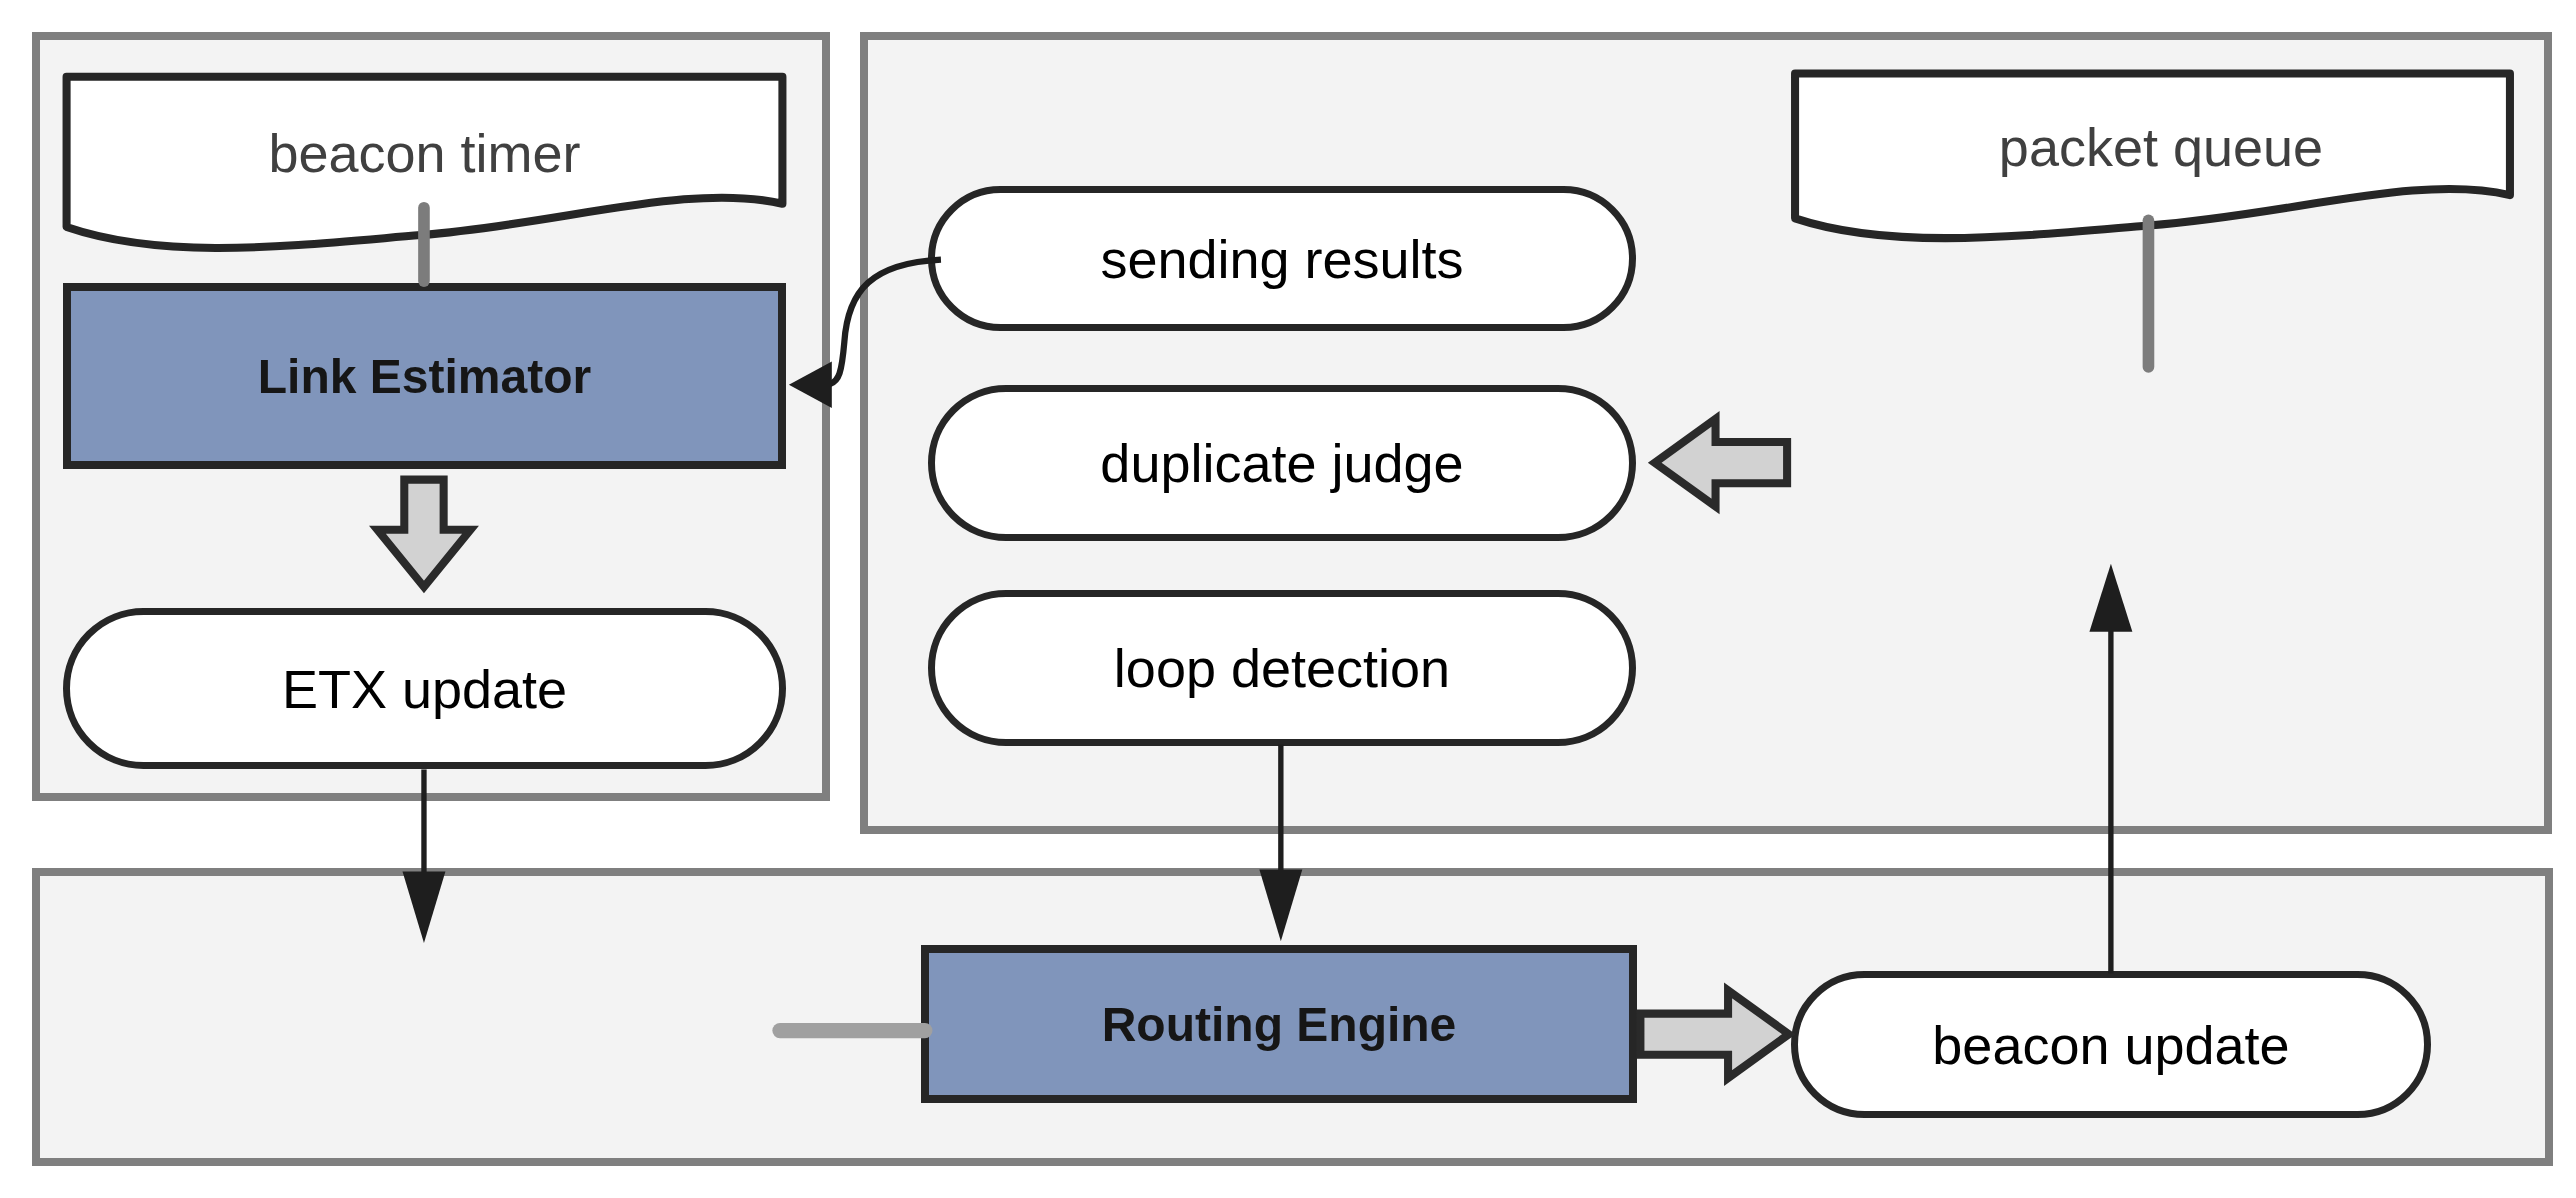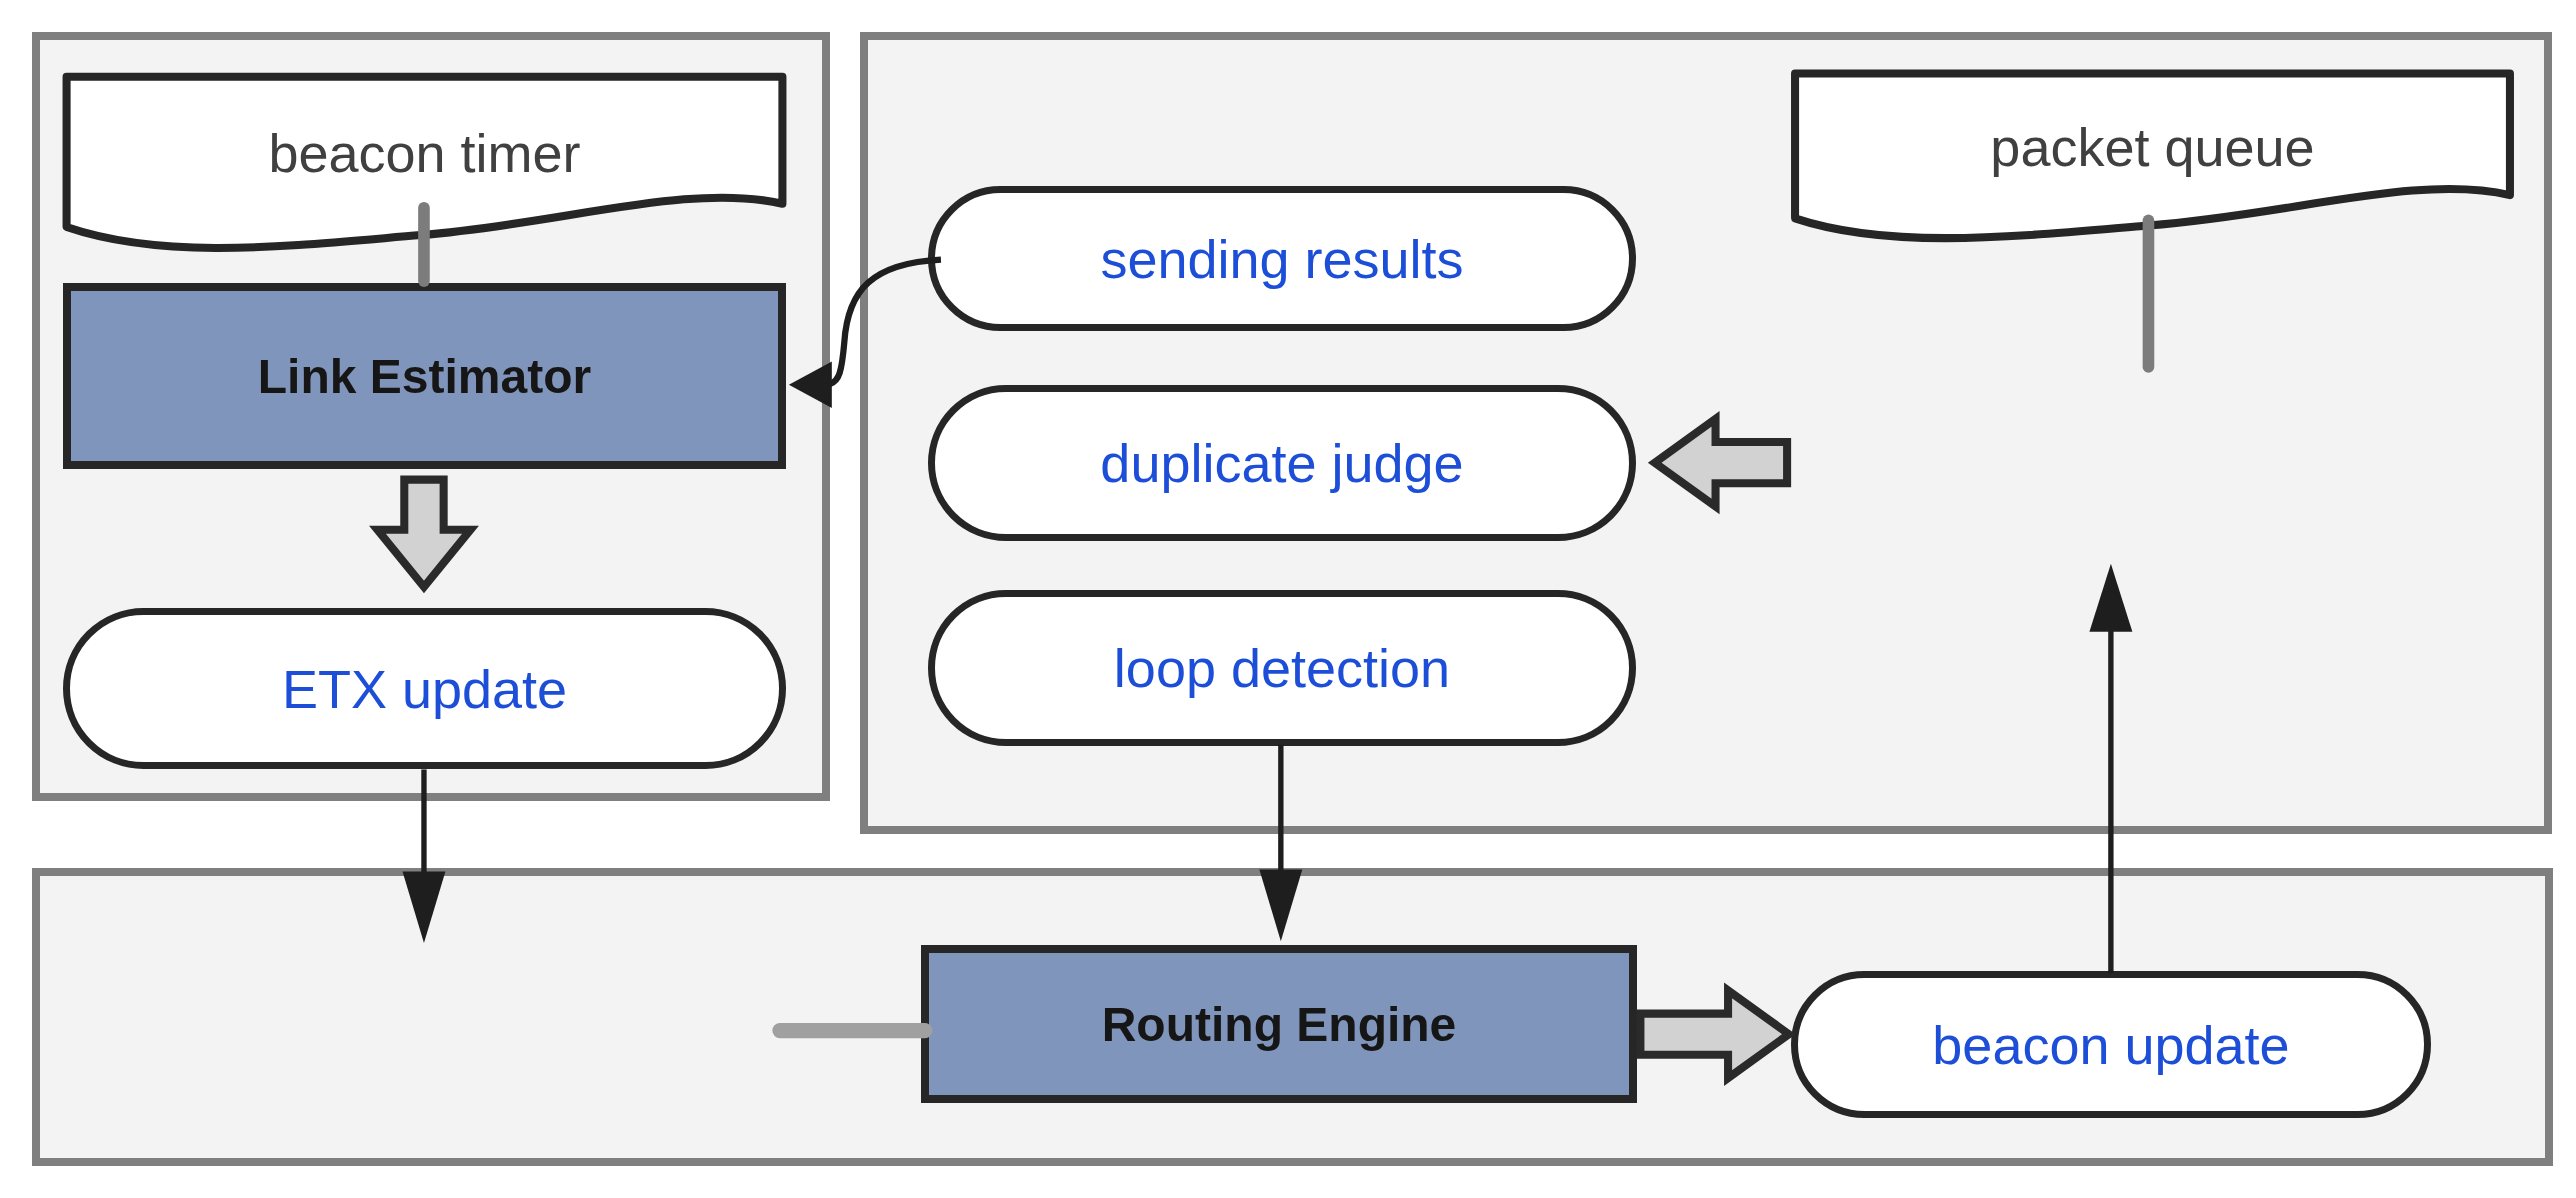--- a/index.html
+++ b/index.html
@@ -33,21 +33,21 @@
   }
   .pill {
     position: absolute;
     background: #ffffff;
     border: 7.2px solid #262626;
     box-sizing: border-box;
     display: flex;
     align-items: center;
     justify-content: center;
     font-size: 54px;
-    color: #1d4ed8;
+    color: #000000;
     z-index: 10;
   }
   .doc {
     position: absolute;
     z-index: 10;
   }
   .doc svg {
     position: absolute;
     left: 0; top: 0;
     overflow: visible;
@@ -97,21 +97,21 @@
   <div class="pill" style="left:928px; top:186px; width:708px; height:145px; border-radius:76px;">
     <span>sending results</span>
   </div>
   <div class="pill" style="left:928px; top:385px; width:708px; height:156px; border-radius:82px;">
     <span>duplicate judge</span>
   </div>
   <div class="pill" style="left:928px; top:590px; width:708px; height:156px; border-radius:82px;">
     <span>loop detection</span>
   </div>
 
-  <div class="doc" style="left:1791px; top:70px; width:723px; height:154px;">
+  <div class="doc" style="left:1791px; top:70px; width:723px; height:154px;padding-left:17px;">
     <svg width="723" height="210" viewBox="0 0 808 235">
       <path d="M 4 4 L 804 4 L 804 140 C 700 116, 560 162, 400 174 C 255 186, 112 202, 4 166 Z" fill="#ffffff" stroke="#262626" stroke-width="9" stroke-linejoin="round"></path>
     </svg>
     <div class="lbl">packet queue</div>
   </div>
 
 
 
   <div class="module" style="left:921px; top:945px; width:716px; height:158px;">
     <span>Routing Engine</span>

